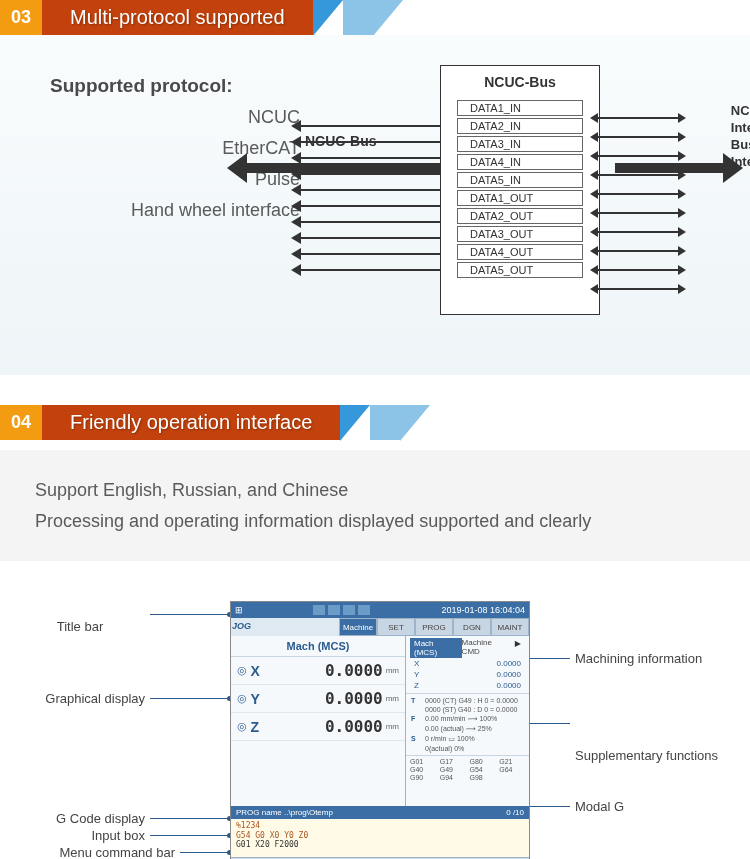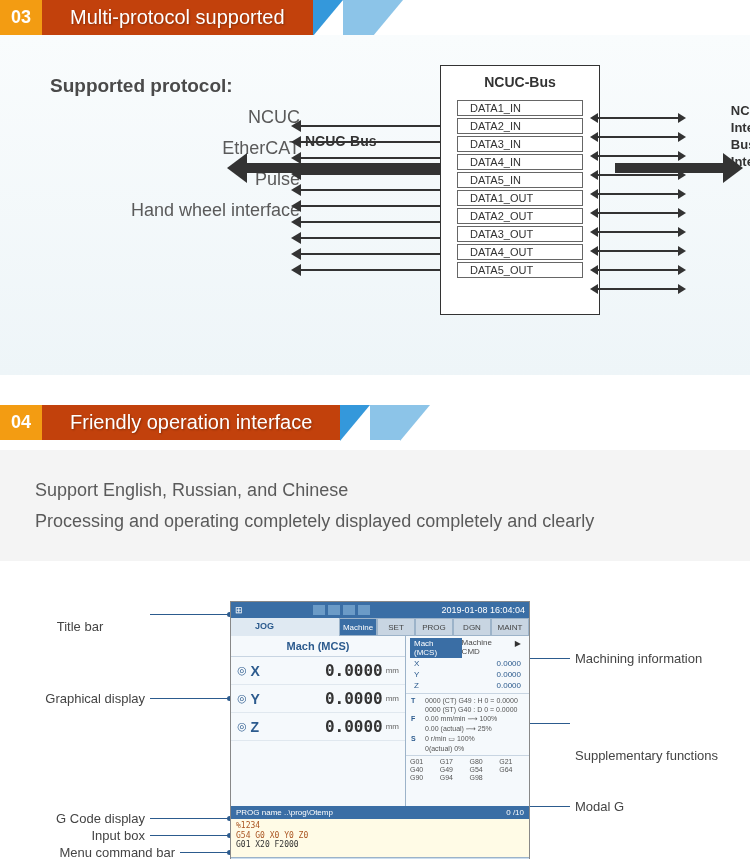--- a/index.html
+++ b/index.html
@@ -41,21 +41,21 @@
   .sec04-header { margin-top: 30px; }
   .info-box { background: #f4f4f4; margin-top: 10px; padding: 25px 35px; font-size: 18px; color: #5a5a5a; line-height: 1.7; }
 
   
   .cnc-wrap { position: relative; margin: 40px auto 0; width: 720px; height: 290px; }
   .cnc-screen { position: absolute; left: 215px; top: 0; width: 300px; height: 260px; border: 1px solid #888; background: #e5ecf2; font-size: 9px; }
   .cnc-titlebar { background: #3a6ea5; color:#fff; height:16px; display:flex; align-items:center; justify-content:space-between; padding:0 4px; }
   .cnc-titlebar .icons { display:flex; gap:3px; }
   .cnc-titlebar .icons span { width:12px; height:10px; background:#6b9bc7; display:inline-block; }
   .cnc-mode-row { display:flex; height:18px; align-items:stretch; }
-  .cnc-mode-row .jog { background:#dfe9f2; flex:1; color:#2c5b8e; font-weight:bold; padding:3px 24px; }
+  .cnc-mode-row .jog { background:#dfe9f2; flex:1; color:#2c5b8e; font-weight:bold; font-style:italic; padding:3px 1px; }
   .cnc-mode-row .tab { width:38px; background:#c8d5e2; border:1px solid #9cb3c9; font-size:8px; display:flex; align-items:center; justify-content:center; color:#444; }
   .cnc-mode-row .tab.active { background:#3a6ea5; color:#fff; }
   .cnc-body { display:flex; height: 170px; }
   .cnc-left { width: 175px; border-right:1px solid #9cb3c9; background:#f5f9fc; }
   .cnc-right { flex:1; background:#f5f9fc; }
   .mcs-title { color:#2c5b8e; font-weight:bold; font-size:11px; text-align:center; padding:4px; border-bottom:1px solid #c8d5e2;}
   .axis-row { display:flex; align-items:center; padding:4px 6px; border-bottom:1px solid #e0e8ef;}
   .axis-row .target { color:#2c5b8e; font-size:11px; margin-right:4px;}
   .axis-row .axis { color:#2c5b8e; font-weight:bold; font-size:14px; width:20px;}
   .axis-row .val { flex:1; text-align:right; font-weight:bold; font-size:16px; color:#333; font-family: monospace;}
@@ -148,21 +148,21 @@
 </div>
 
 <div class="section-header sec04-header">
   <div class="num-badge">04</div>
   <div class="title-bar">Friendly operation interface</div>
   <div class="title-shadow"></div>
 </div>
 
 <div class="info-box">
   <div>Support English, Russian, and Chinese</div>
-  <div>Processing and operating completely displayed completely and clearly</div>
+  <div>Processing and operating information displayed supported and clearly</div>
 </div>
 
 <div class="cnc-wrap">
 
   <div class="callout left" style="left:0; top:18px; width:130px;text-align:center;">Title bar</div>
   <div class="callout-line to-right" style="left:135px; top:13px; width:80px;"></div>
 
   <div class="callout left" style="left:0; top:90px; width:130px;">Graphical display</div>
   <div class="callout-line to-right" style="left:135px; top:97px; width:80px;"></div>
 

